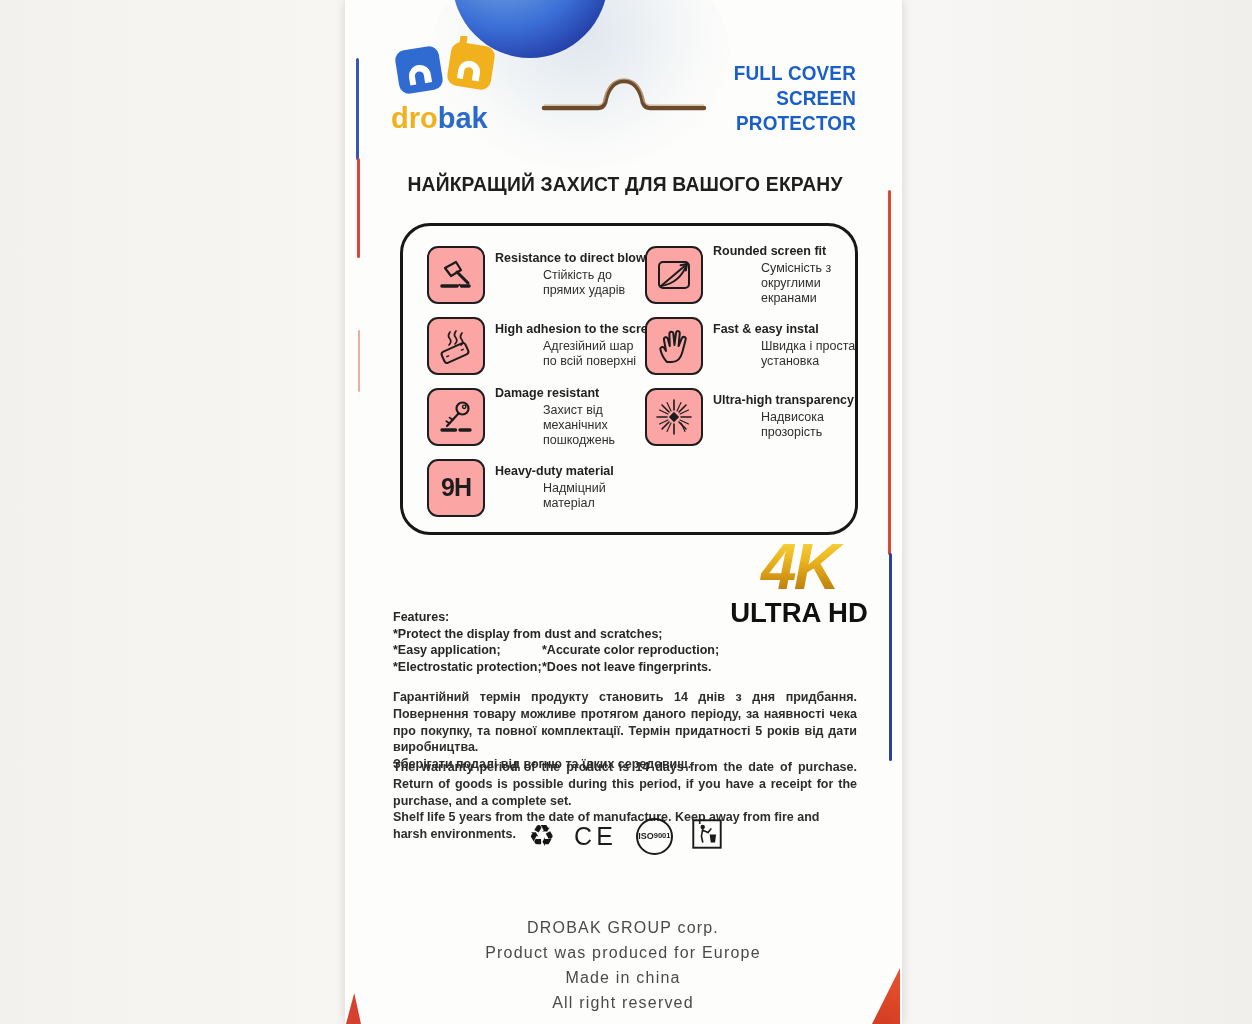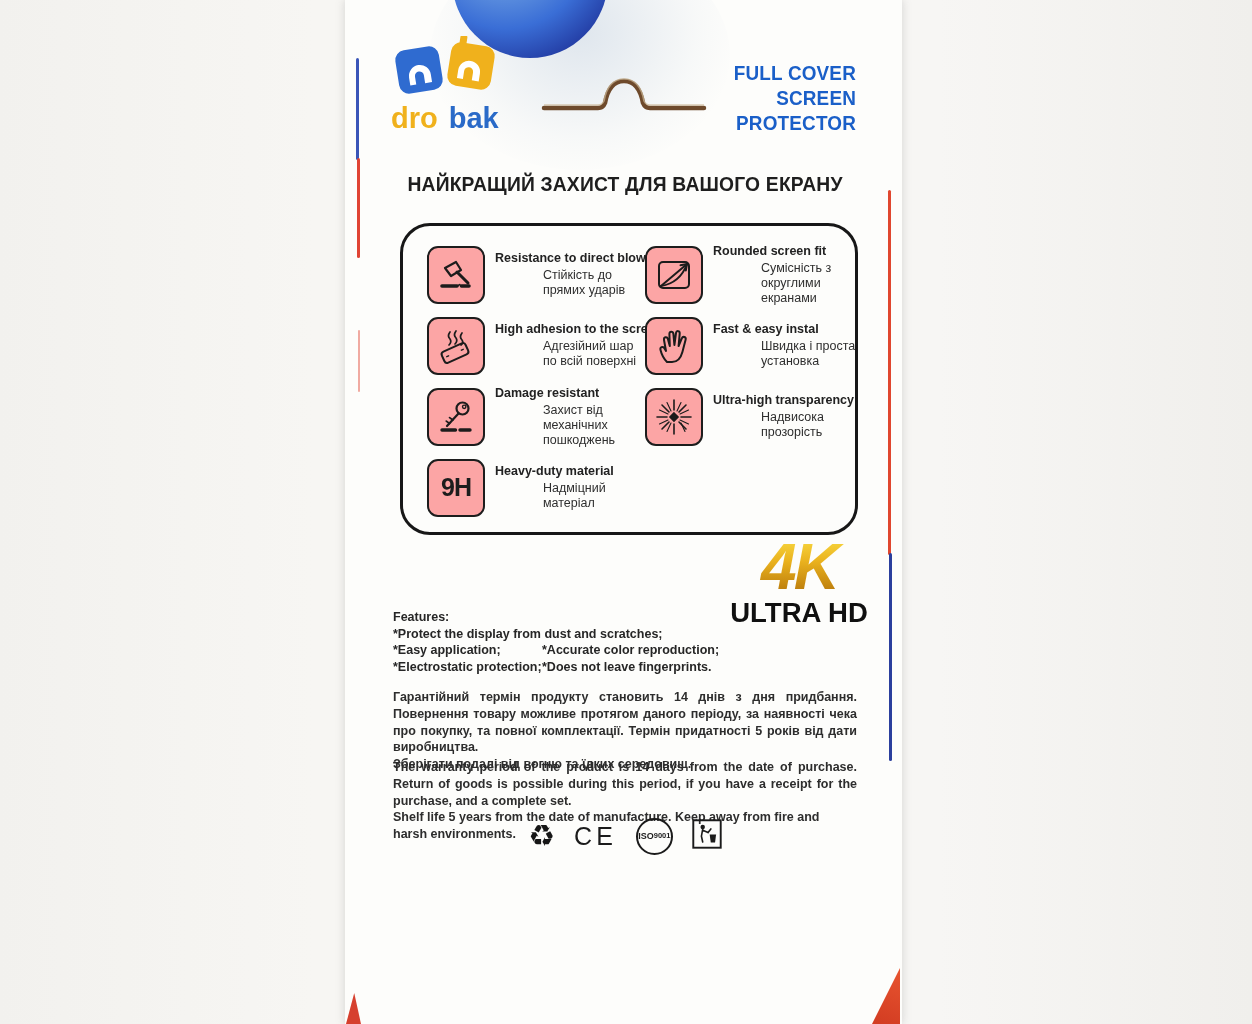--- a/index.html
+++ b/index.html
@@ -27,21 +27,21 @@
   .stripe.r-blue{left:889px;top:553px;width:3px;height:208px;background:#2b3f9d;}
   .wedge{position:absolute;}
   .wedge.bl{left:346px;top:993px;width:15px;height:31px;background:#d6402e;
       clip-path:polygon(0 100%,100% 100%,55% 0);}
   .wedge.br{left:872px;top:968px;width:28px;height:56px;background:linear-gradient(200deg,#e8542f,#d23c22);
       clip-path:polygon(100% 0,100% 100%,0 100%);}
   
   .logo-mark{position:absolute;left:393px;top:36px;}
   .logo-word{position:absolute;left:391px;top:102px;font-size:29px;font-weight:700;letter-spacing:0px;}
   .logo-word .dro{color:#f0b11c;text-align:right;}
-  .logo-word .bak{color:#2a6ac8;margin-left:11px;}
+  .logo-word .bak{color:#2a6ac8;}
   
   .cover-title{position:absolute;left:698px;top:60px;width:158px;text-align:right;
       color:#1a5fc8;font-weight:700;font-size:21px;line-height:25px;
       transform:scaleX(.9);transform-origin:right center;letter-spacing:.2px;}
   
   .tagline{position:absolute;left:385px;top:172px;width:480px;text-align:center;
       font-size:20.5px;font-weight:700;color:#1e1e1e;
       transform:scaleX(.94);transform-origin:center;letter-spacing:.2px;}
   
   .fbox{position:absolute;left:400px;top:223px;width:452px;height:306px;
@@ -296,14 +296,20 @@
     <div>
       <svg width="30" height="30" viewBox="0 0 28 28">
         <rect x="1.2" y="1.2" width="25.6" height="25.6" fill="none" stroke="#1b1b1b" stroke-width="1.8"></rect>
         <circle cx="10" cy="7.5" r="2.1" fill="#1b1b1b"></circle>
         <path d="M10 9.5 L8.8 16 L10 21.5 M10 10.5 l5 2.2 M15 12.7 l2.6 -3.4" fill="none" stroke="#1b1b1b" stroke-width="1.5" stroke-linecap="round"></path>
         <path d="M16.5 14.5 h6 l-1 7.5 h-4 z" fill="#1b1b1b"></path>
       </svg>
     </div>
   </div>
 
+  <div class="footer">
+    <div>DROBAK GROUP corp.</div>
+    <div>Product was produced for Europe</div>
+    <div>Made in china</div>
+    <div>All right reserved</div>
+  </div>
 
 </div>
 
 </body></html>

